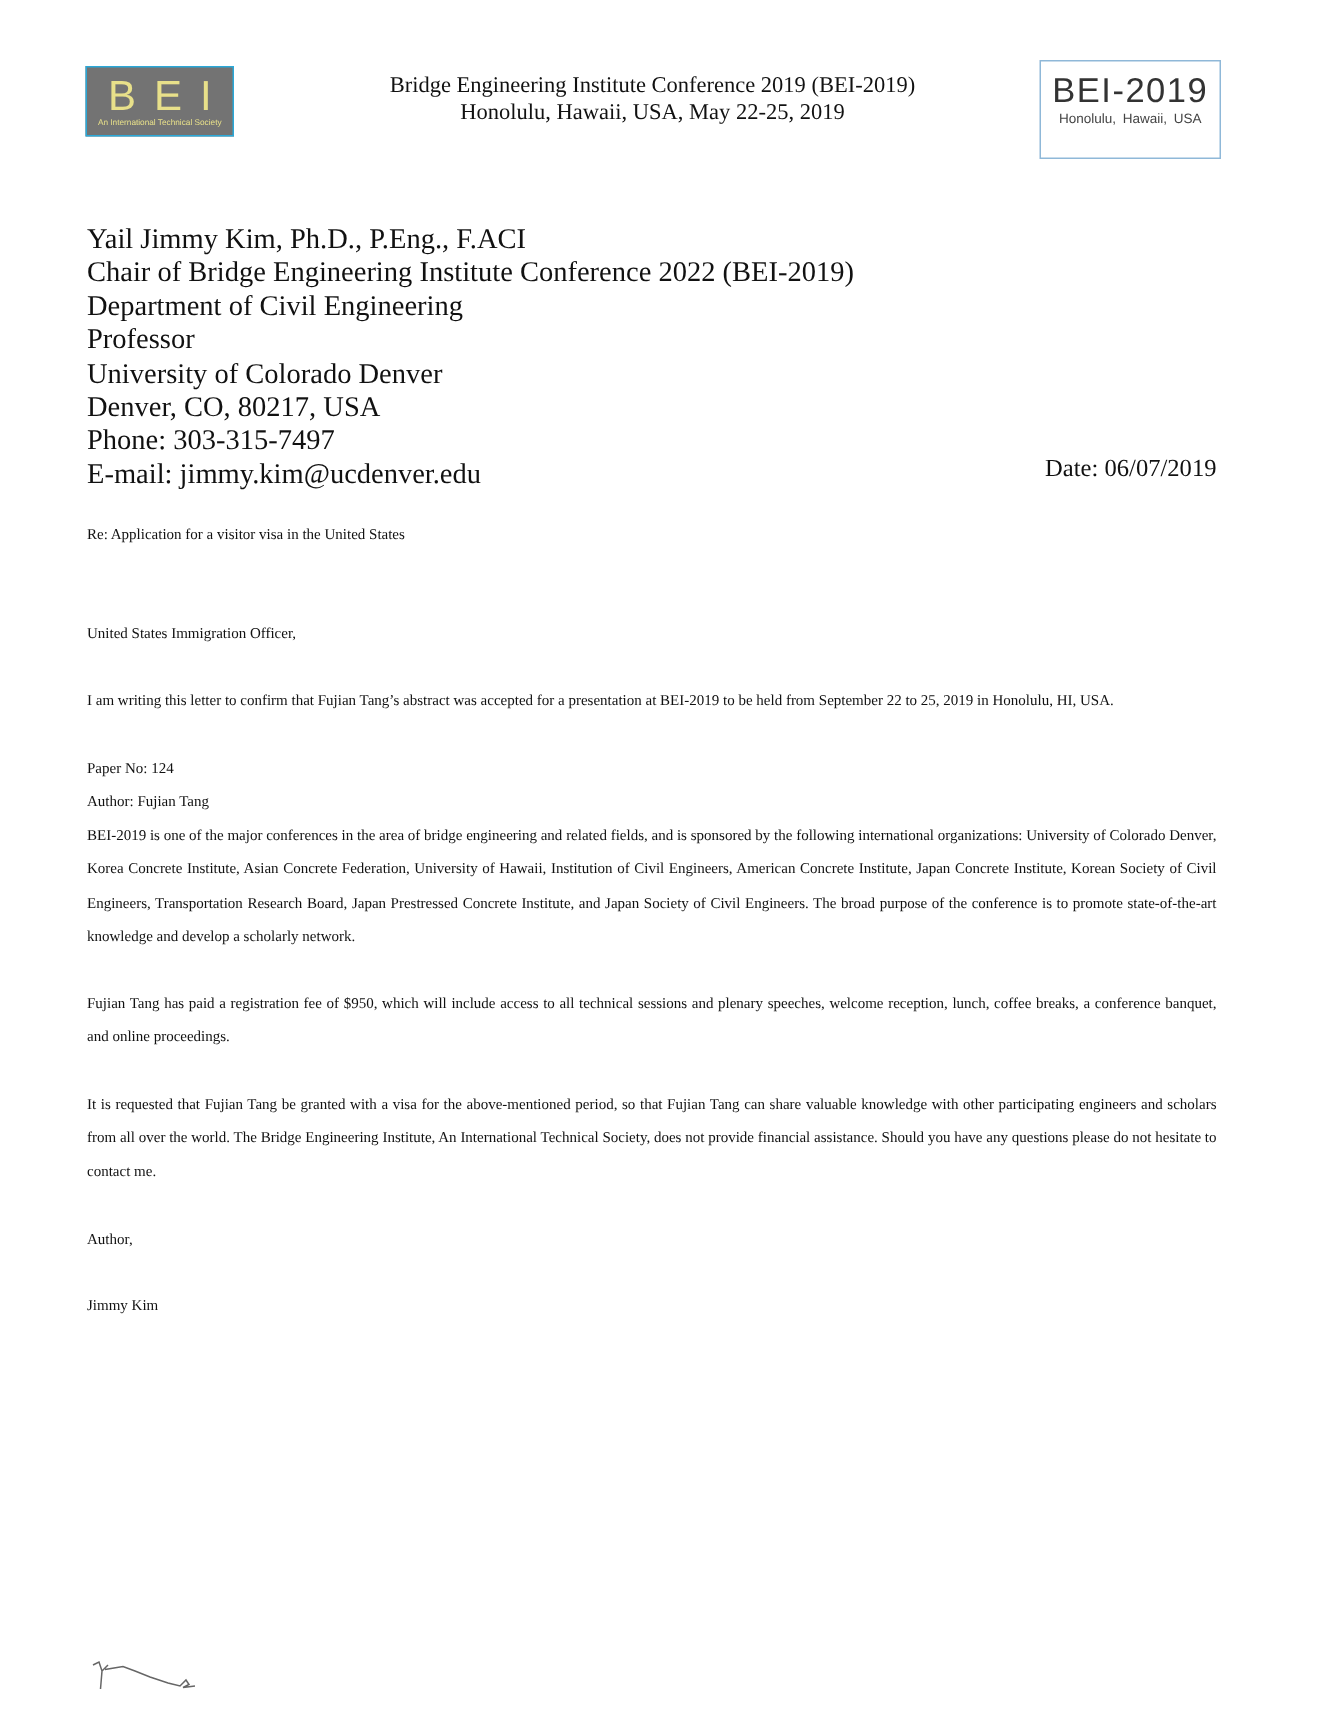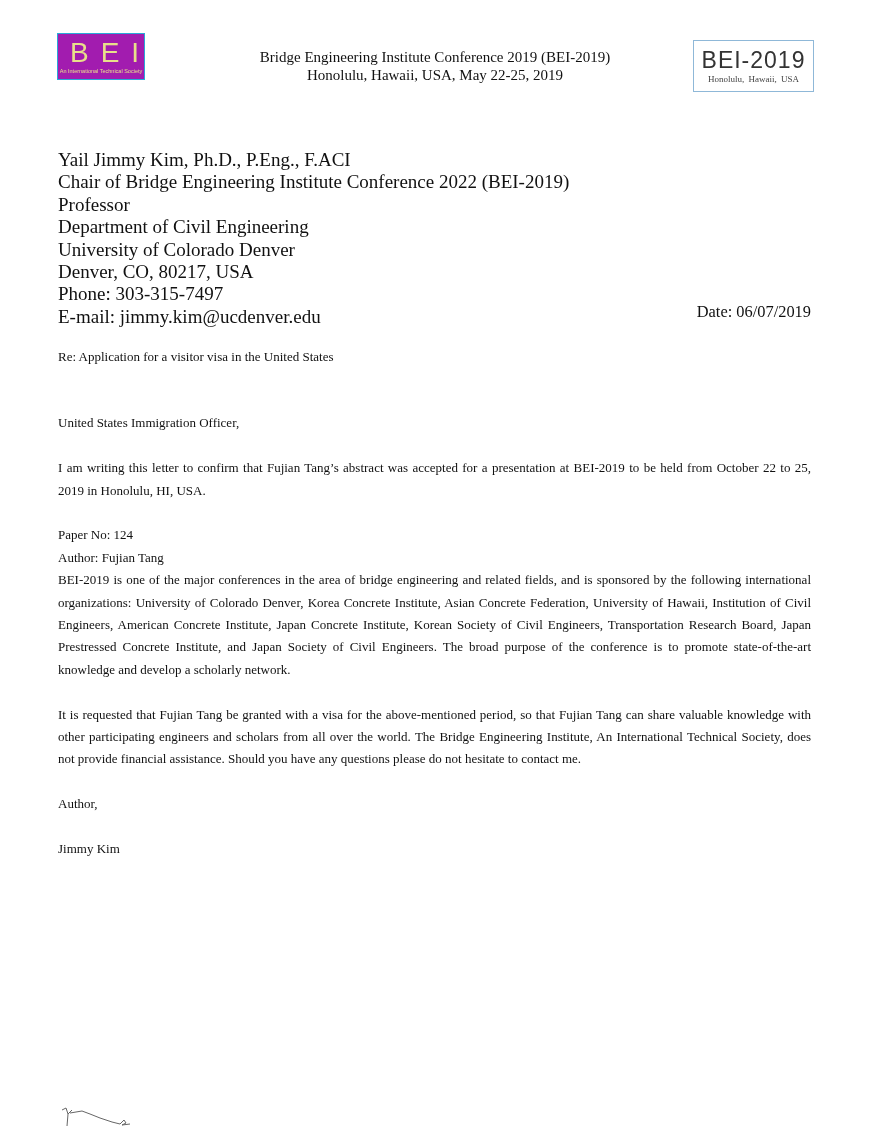--- a/index.html
+++ b/index.html
@@ -1,32 +1,32 @@
 <!DOCTYPE html>
 <html><head>
 <meta charset="utf-8">
 <style>
   html, body { margin: 0; padding: 0; background: #ffffff; }
   body { width: 886px; height: 1146px; position: relative; overflow: hidden;
          font-family: "Liberation Serif", "DejaVu Serif", serif; color: #111; }
-  .logo-left { position: absolute; left: 57px; top: 33px; width: 88px; height: 47px;
-               background: #a21caf; border: 1.5px solid #2aa8d8; box-sizing: border-box; text-align: center; }
+  .logo-left { position: absolute; left: 57px; top: 44px; width: 99px; height: 47px;
+               background: #737373; border: 1.5px solid #2aa8d8; box-sizing: border-box; text-align: center; }
   .logo-left .big { font-family: "Liberation Sans", sans-serif; color: #e8e08a; font-size: 28px;
                     letter-spacing: 12px; line-height: 30px; padding-left: 12px; margin-top: 4px; }
   .logo-left .small { font-family: "Liberation Sans", sans-serif; color: #e8e08a; font-size: 5.5px; line-height: 7px; }
   .hdr-center { position: absolute; left: 200px; width: 470px; top: 48px; text-align: center;
                 font-size: 15px; line-height: 18px; }
-  .logo-right { position: absolute; left: 693px; top: 40px; width: 121px; height: 52px;
+  .logo-right { position: absolute; left: 693px; top: 40px; width: 121px; height: 66px;
                 border: 1.5px solid #8fb8d8; box-sizing: border-box; text-align: center; background: #fff; }
   .logo-right .big { font-family: "Liberation Sans", sans-serif; font-size: 23px; color: #333;
                      letter-spacing: 1px; line-height: 26px; margin-top: 6px; }
-  .logo-right .small { font-family: Liberation Serif, serif; font-size: 9px; color: #444; line-height: 12px; word-spacing: 2px; }
+  .logo-right .small { font-family: Liberation Sans, sans-serif; font-size: 9px; color: #444; line-height: 12px; word-spacing: 2px; }
   .sender { position: absolute; left: 58px; top: 125px; font-size: 19px; line-height: 22.4px; margin-top: 24px; }
   .date { position: absolute; right: 75px; top: 302px; font-size: 16.4px; }
-  .body { position: absolute; left: 58px; top: 346px; width: 753px; font-size: 13px; line-height: 22.4px; }
+  .body { position: absolute; left: 58px; top: 346px; width: 753px; font-size: 10px; line-height: 22.4px; }
   .body p { margin: 0; text-align: justify; }
   .re { margin-bottom: 44px !important; }
   .gap { margin-bottom: 22.4px !important; }
   .sig { position: absolute; left: 60px; top: 1104px; width: 80px; height: 28px; }
 </style>
 </head>
 <body>
 
 <div class="logo-left">
   <div class="big">BEI</div>
@@ -39,37 +39,38 @@
 </div>
 
 <div class="logo-right">
   <div class="big">BEI-2019</div>
   <div class="small">Honolulu,  Hawaii,  USA</div>
 </div>
 
 <div class="sender">
   <div>Yail Jimmy Kim, Ph.D., P.Eng., F.ACI</div>
   <div>Chair of Bridge Engineering Institute Conference 2022 (BEI-2019)</div>
+  <div>Department of Civil Engineering</div>
   <div>Professor</div>
-  <div>Department of Civil Engineering</div>
   <div>University of Colorado Denver</div>
   <div>Denver, CO, 80217, USA</div>
   <div>Phone: 303-315-7497</div>
   <div>E-mail: jimmy.kim@ucdenver.edu</div>
 </div>
 
 <div class="date">Date: 06/07/2019</div>
 
 <div class="body">
   <p class="re">Re: Application for a visitor visa in the United States</p>
   <p class="gap">United States Immigration Officer,</p>
-  <p class="gap">I am writing this letter to confirm that Fujian Tang’s abstract was accepted for a presentation at BEI-2019 to be held from October 22 to 25, 2019 in Honolulu, HI, USA.</p>
+  <p class="gap">I am writing this letter to confirm that Fujian Tang’s abstract was accepted for a presentation at BEI-2019 to be held from September 22 to 25, 2019 in Honolulu, HI, USA.</p>
   <p>Paper No: 124</p>
   <p>Author: Fujian Tang</p>
   <p class="gap">BEI-2019 is one of the major conferences in the area of bridge engineering and related fields, and is sponsored by the following international organizations: University of Colorado Denver, Korea Concrete Institute, Asian Concrete Federation, University of Hawaii, Institution of Civil Engineers, American Concrete Institute, Japan Concrete Institute, Korean Society of Civil Engineers, Transportation Research Board, Japan Prestressed Concrete Institute, and Japan Society of Civil Engineers. The broad purpose of the conference is to promote state-of-the-art knowledge and develop a scholarly network.</p>
+  <p class="gap">Fujian Tang has paid a registration fee of $950, which will include access to all technical sessions and plenary speeches, welcome reception, lunch, coffee breaks, a conference banquet, and online proceedings.</p>
   <p class="gap">It is requested that Fujian Tang be granted with a visa for the above-mentioned period, so that Fujian Tang can share valuable knowledge with other participating engineers and scholars from all over the world. The Bridge Engineering Institute, An International Technical Society, does not provide financial assistance. Should you have any questions please do not hesitate to contact me.</p>
   <p class="gap">Author,</p>
   <p>Jimmy Kim</p>
 </div>
 
 <svg class="sig" viewBox="0 0 80 28">
   <path d="M2 6 L6 4 L8 10 L7 22 M8 10 L12 6 M10 9 L16 8 L22 7 L30 10 L40 14 L52 18 L60 20 L64 16 L66 19 L62 21 L70 20" fill="none" stroke="#666" stroke-width="1"></path>
 </svg>
 
 </body></html>

